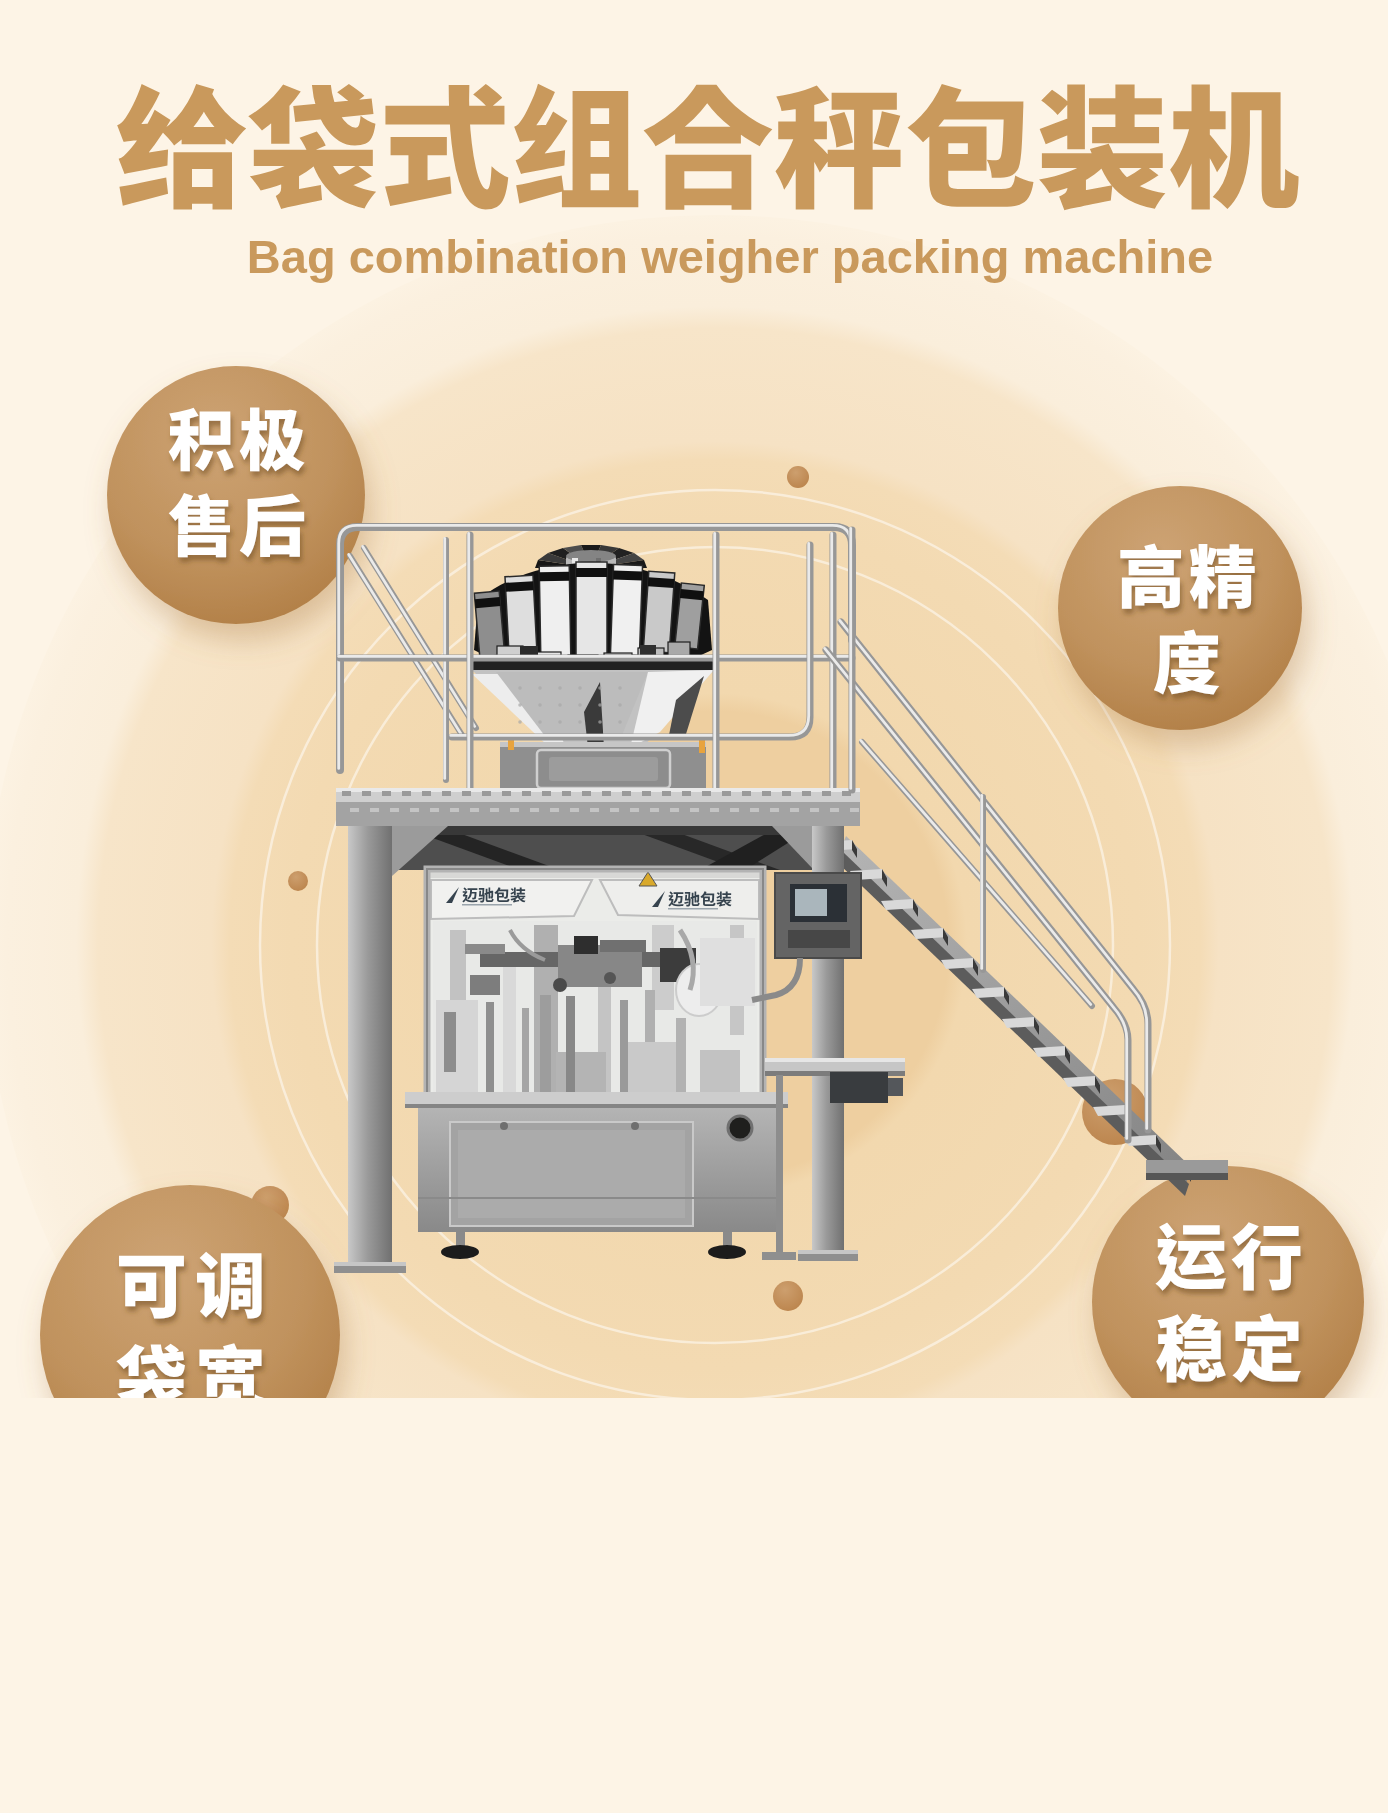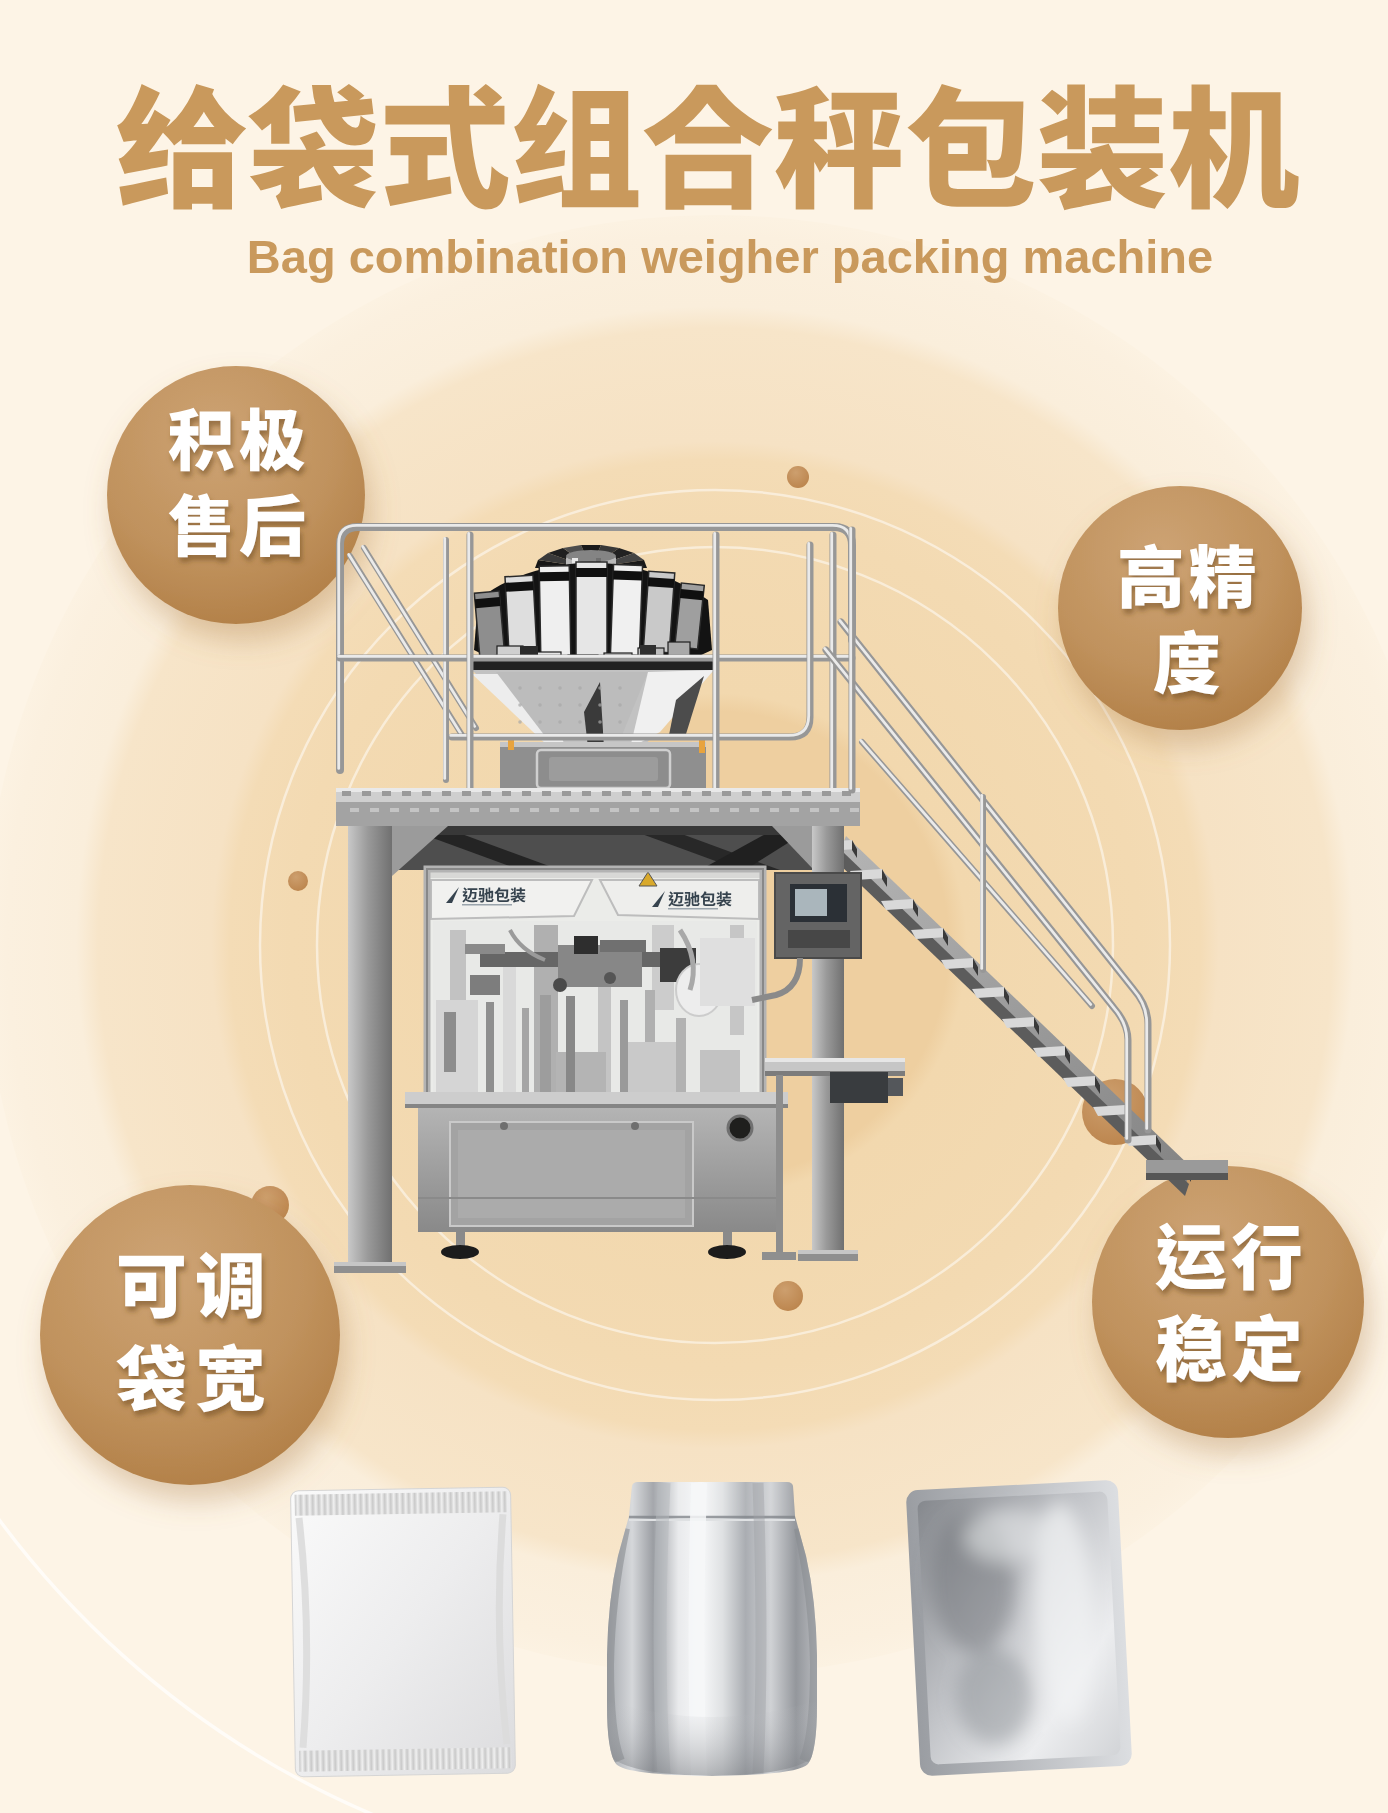--- a/index.html
+++ b/index.html
@@ -1,15 +1,15 @@
 <!DOCTYPE html>
 <html><head><meta charset="utf-8">
 <style>
 html,body{margin:0;padding:0;background:#fdf4e6;}
-#page{position:relative;width:1388px;height:1813px;overflow:hidden;font-family:"Liberation Sans",sans-serif;}
+#page{position:relative;width:1388px;height:1398px;overflow:hidden;font-family:"Liberation Sans",sans-serif;}
 </style></head>
 <body>
 <div id="page">
 <svg width="1388" height="1813" viewBox="0 0 1388 1813">
 <defs>
 <radialGradient id="bandg" gradientUnits="userSpaceOnUse" cx="715" cy="945" r="730">
  <stop offset="0" stop-color="#eecfa0"></stop>
  <stop offset="0.32" stop-color="#eecfa0"></stop>
  <stop offset="0.345" stop-color="#f2d8ae"></stop>
  <stop offset="0.58" stop-color="#f3dab2"></stop>

